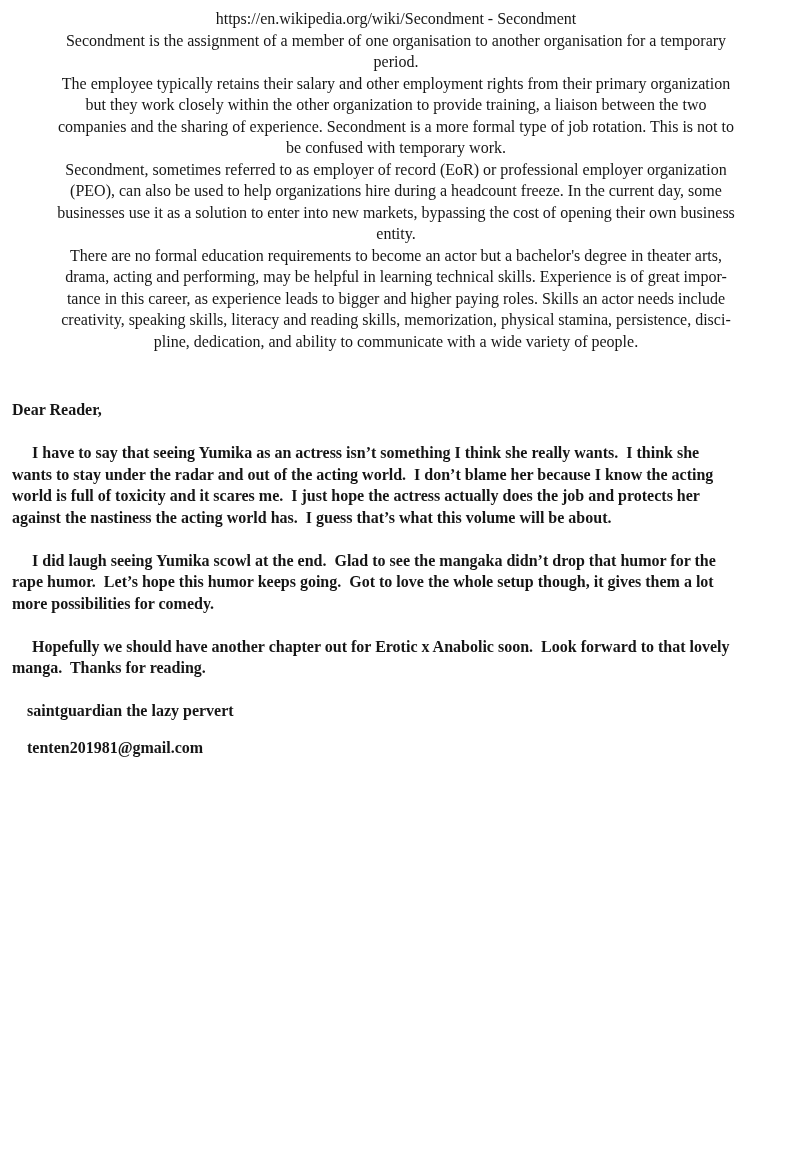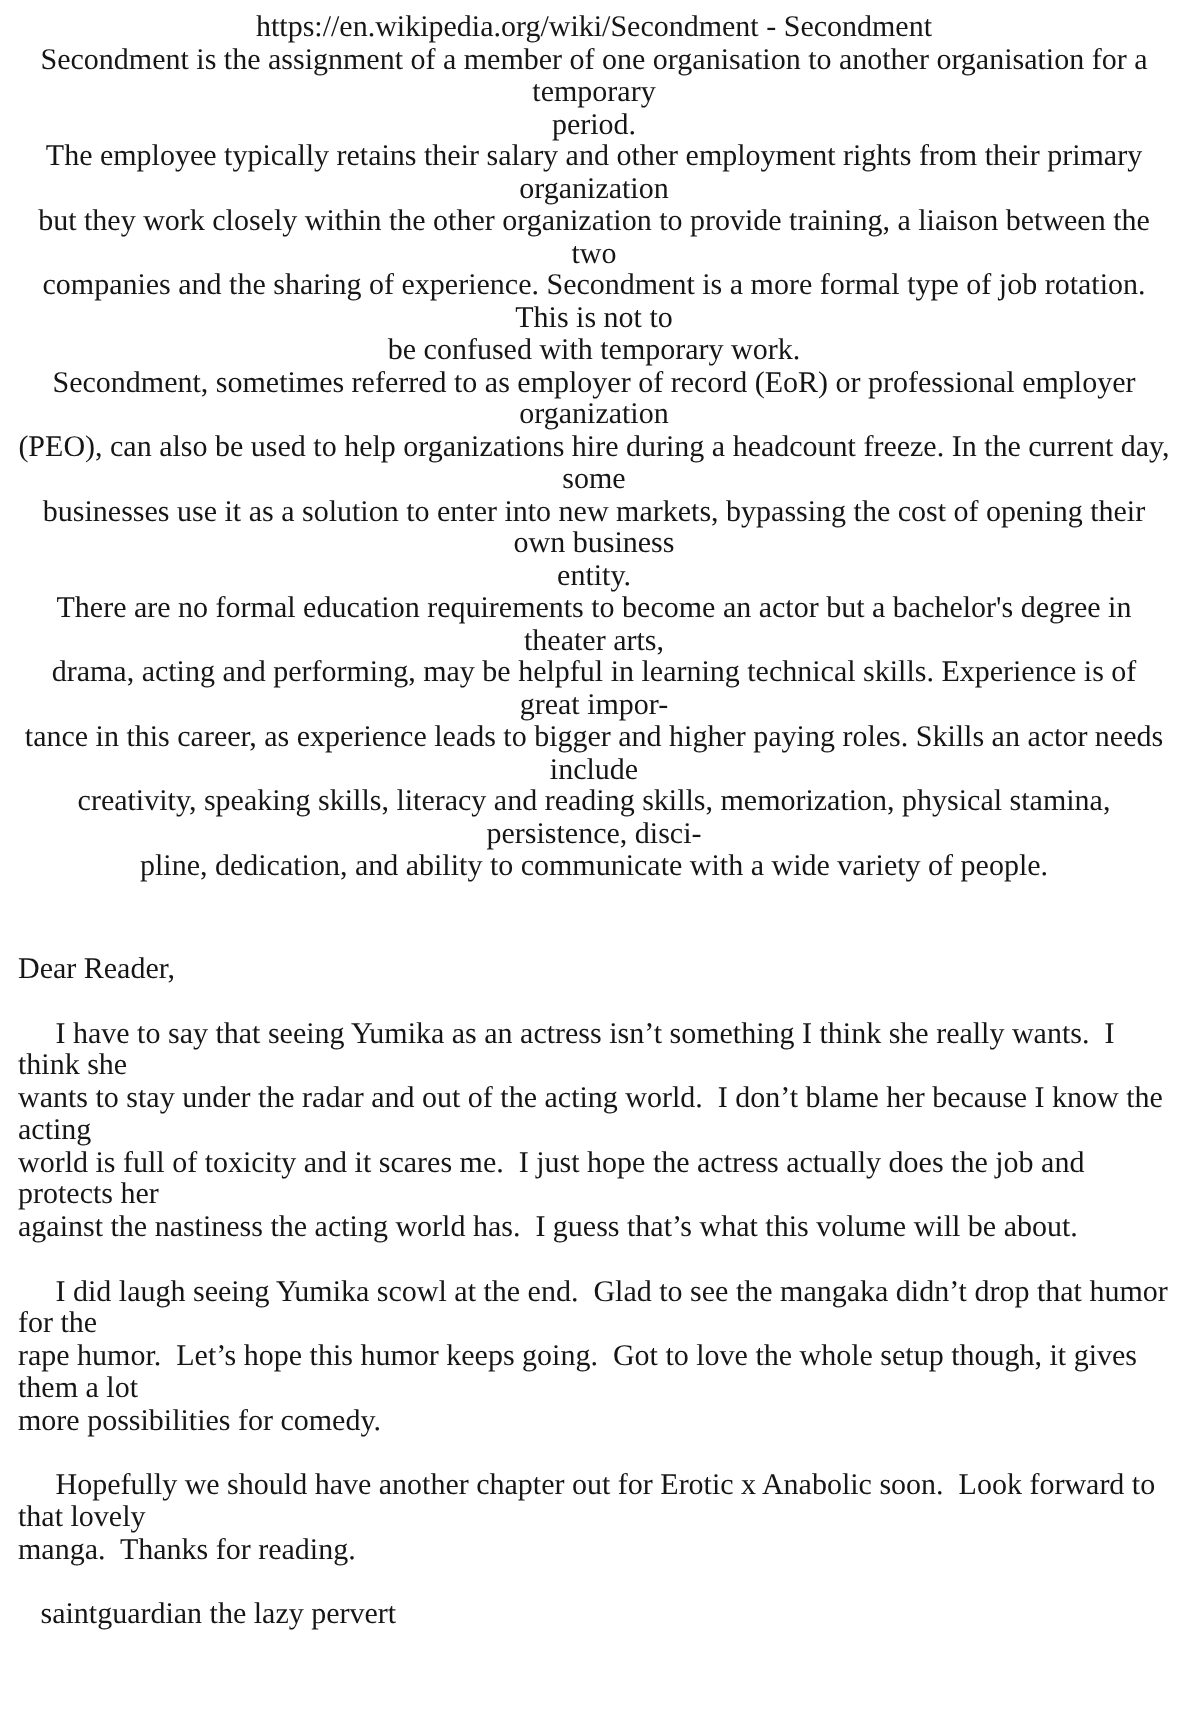--- a/index.html
+++ b/index.html
@@ -3,28 +3,28 @@
 <meta charset="utf-8">
 <style>
   html, body { margin: 0; padding: 0; background: #ffffff; }
   .page {
     width: 792px;
     height: 1152px;
     box-sizing: border-box;
     background: #ffffff;
     color: #161616;
     font-family: "Liberation Serif", "DejaVu Serif", serif;
-    font-size: 20px;
+    font-size: 16px;
     line-height: 21.5px;
     padding: 8px 12px 0 12px;
     overflow: hidden;
   }
   .notes { text-align: center; }
   .para { white-space: pre-wrap; margin: 0; }
-  .letter { margin-top: 47px; text-align: left; }
+  .letter { margin-top: 47px; text-align: left; font-weight: bold; }
   .letter .block { white-space: pre-wrap; margin: 0 0 21.5px 0; }
   .letter .sig-line { white-space: pre-wrap; margin: 15px; }
 </style>
 </head>
 <body>
 
 <div class="page">
 
   <div class="notes">
     <div class="para">https://en.wikipedia.org/wiki/Secondment - Secondment</div>
@@ -51,16 +51,17 @@
 wants to stay under the radar and out of the acting world.  I don’t blame her because I know the acting
 world is full of toxicity and it scares me.  I just hope the actress actually does the job and protects her
 against the nastiness the acting world has.  I guess that’s what this volume will be about.</div>
     <div class="block">     I did laugh seeing Yumika scowl at the end.  Glad to see the mangaka didn’t drop that humor for the
 rape humor.  Let’s hope this humor keeps going.  Got to love the whole setup though, it gives them a lot
 more possibilities for comedy.</div>
     <div class="block">     Hopefully we should have another chapter out for Erotic x Anabolic soon.  Look forward to that lovely
 manga.  Thanks for reading.</div>
     <div>
       <div class="sig-line">saintguardian the lazy pervert</div>
+      <div class="sig-line">tenten201981@gmail.com</div>
     </div>
   </div>
 
 </div>
 
 </body></html>

